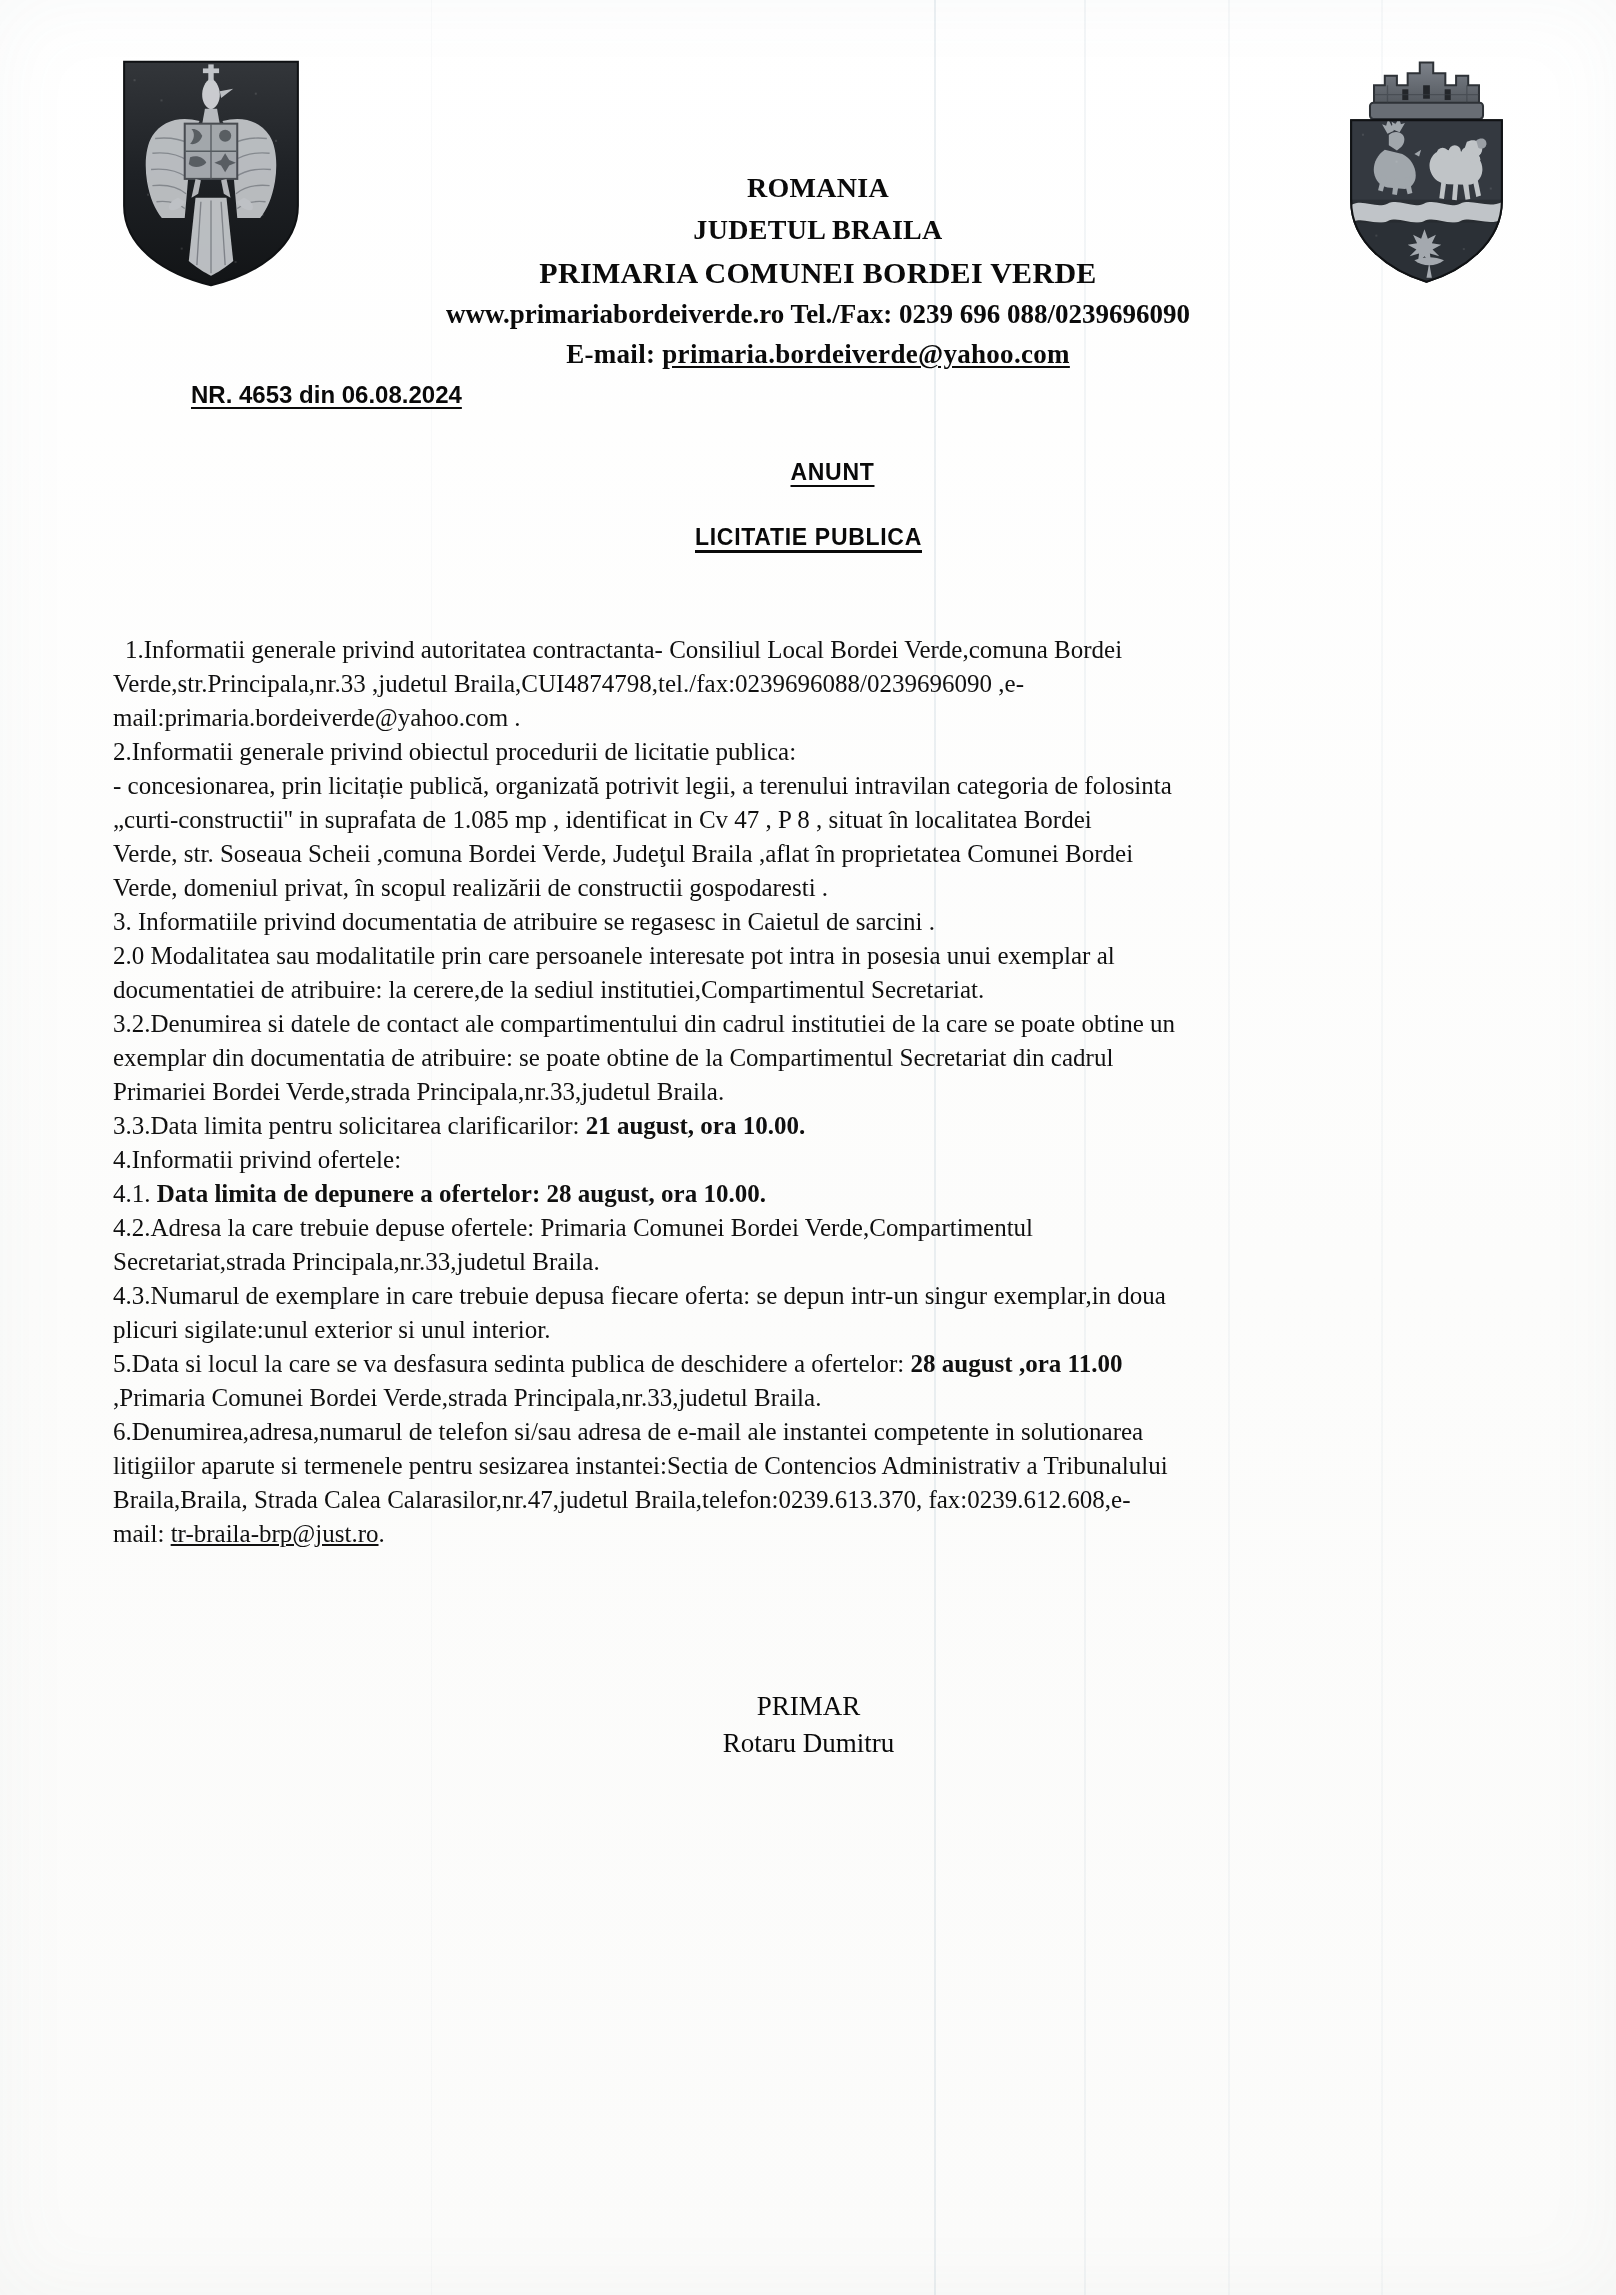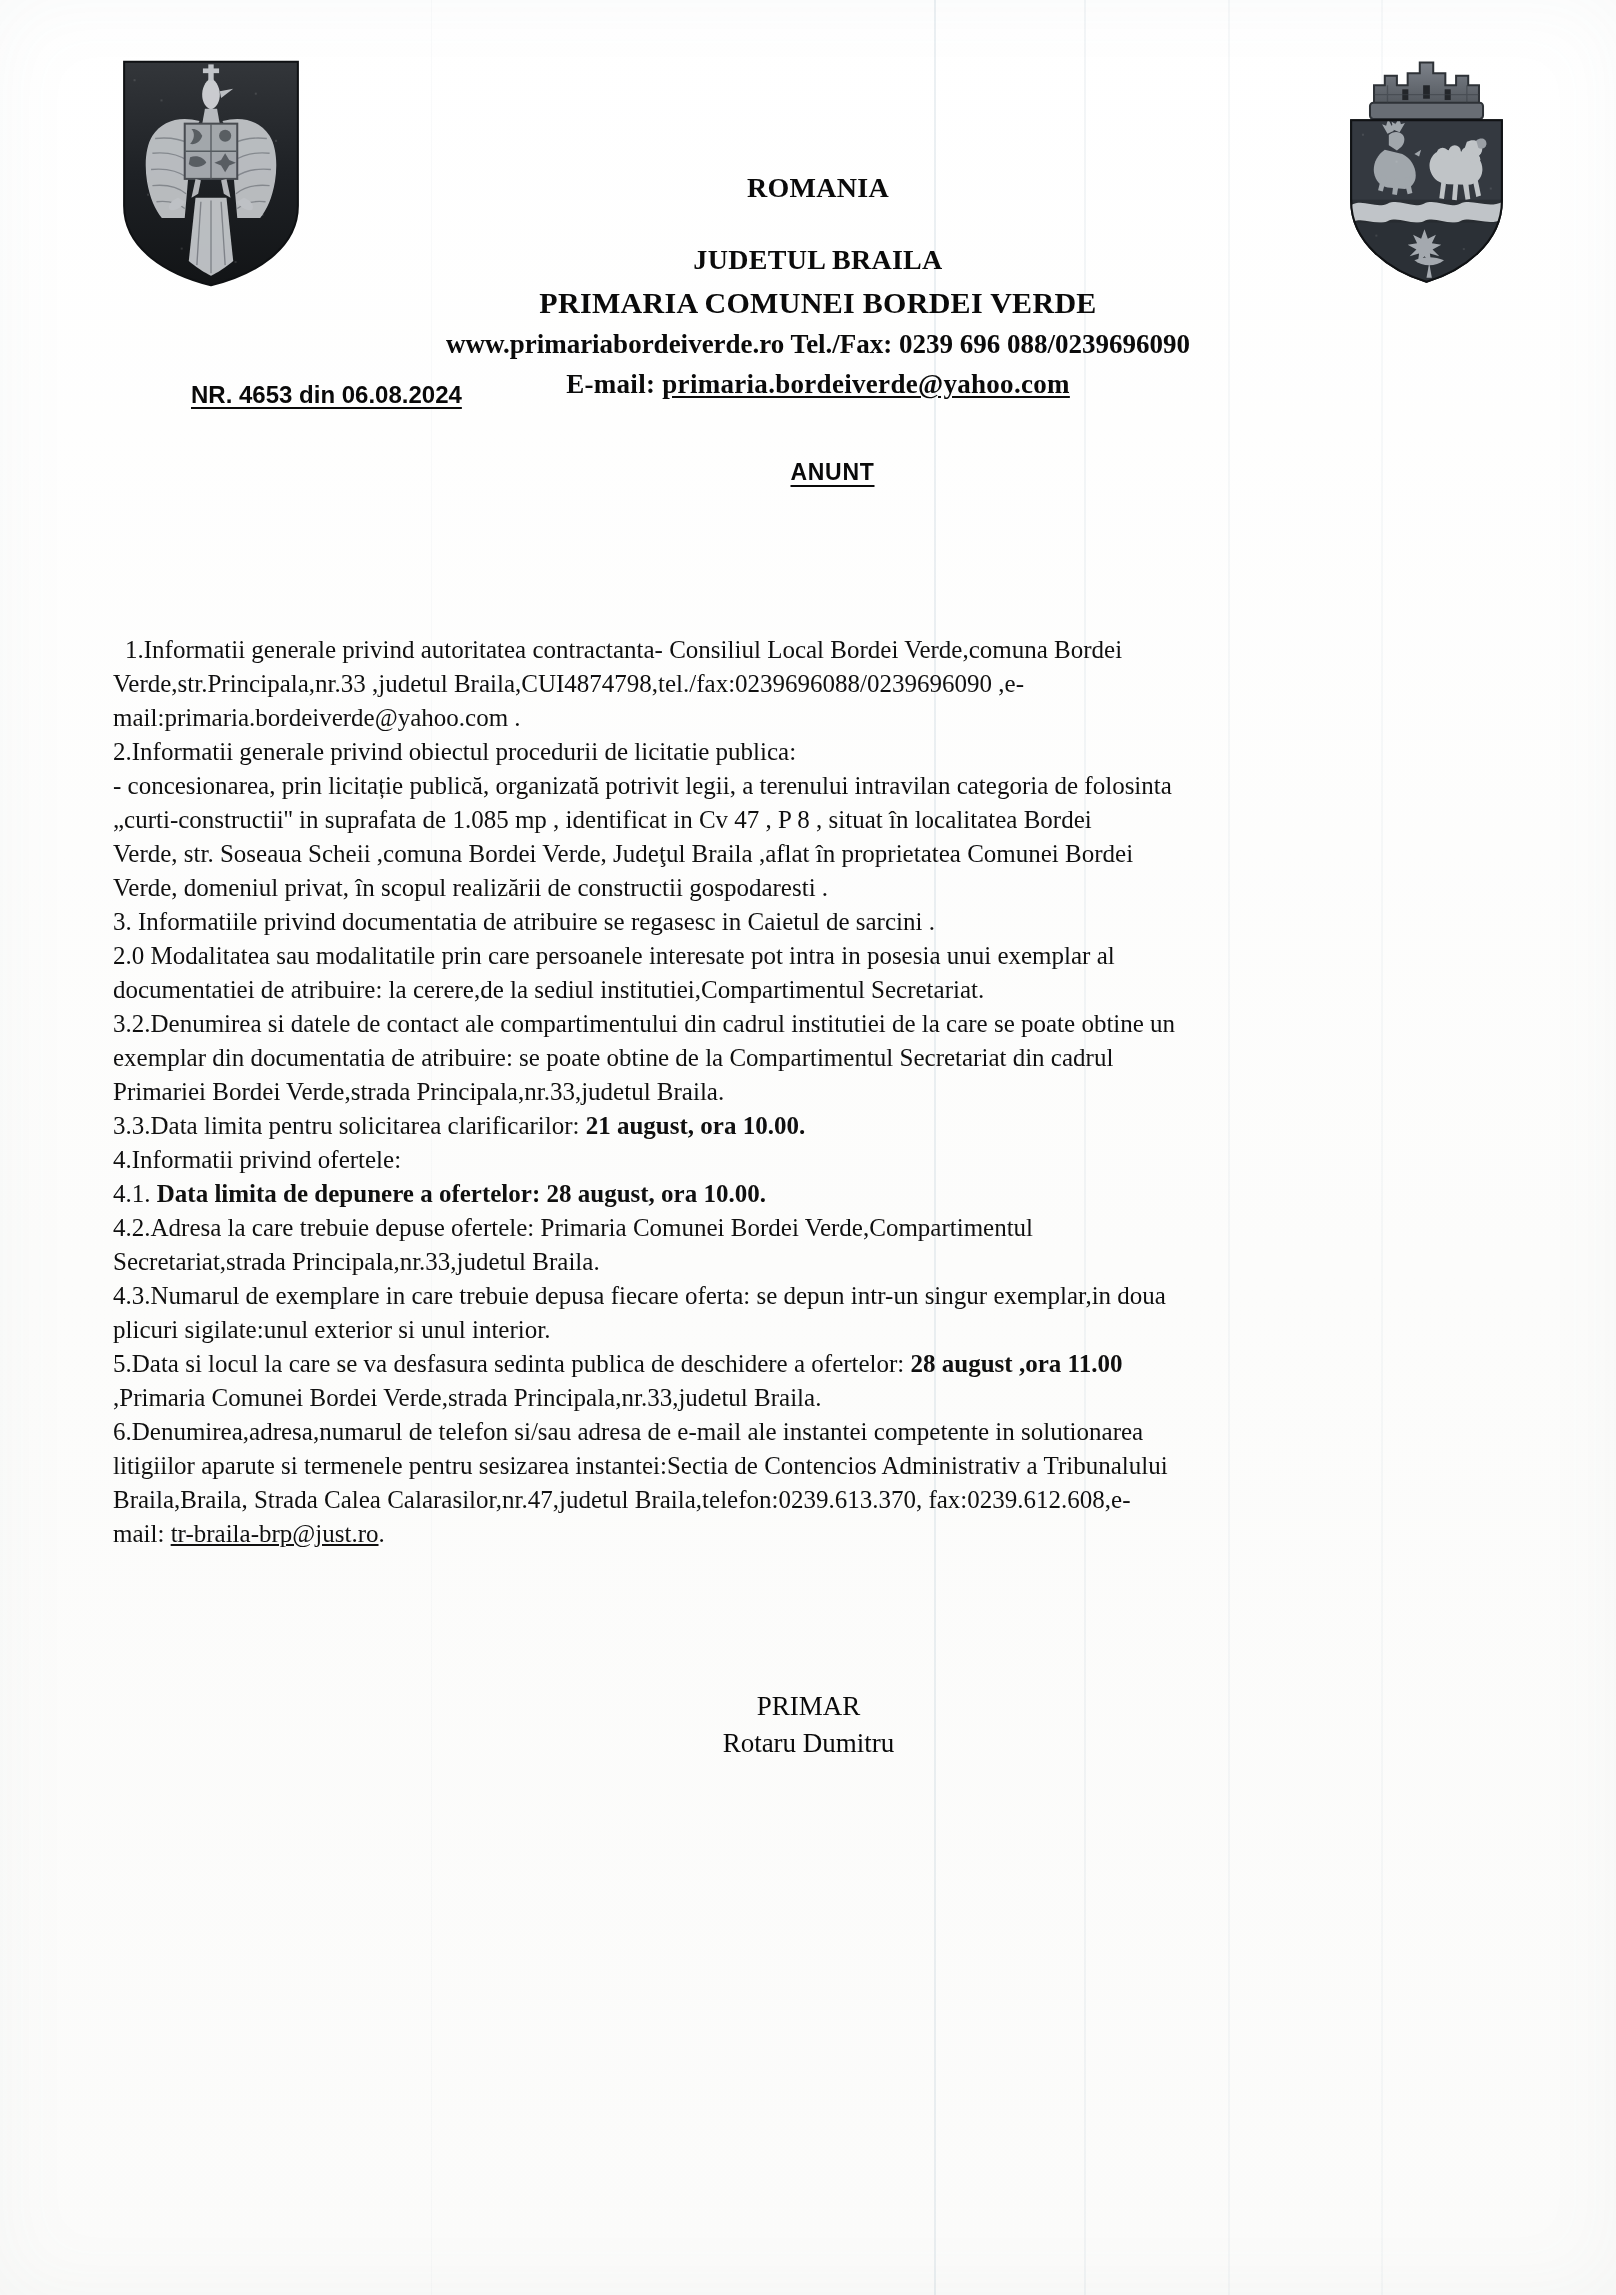--- a/index.html
+++ b/index.html
@@ -59,21 +59,21 @@
     text-align: center;
     font-family: "Liberation Serif", "DejaVu Serif", serif;
     color: #0b0b0b;
   }
   .hdr-line {
     font-weight: bold;
     letter-spacing: 0.3px;
     white-space: nowrap;
   }
   .hdr-1 { font-size: 28px; line-height: 42px; }
-  .hdr-2 { font-size: 28px; line-height: 42px; margin-top: 30px; }
+  .hdr-2 { font-size: 28px; line-height: 42px; }
   .hdr-3 { font-size: 30px; line-height: 43px; }
   .hdr-4 { font-size: 27px; line-height: 40px; letter-spacing: 0px; }
   .hdr-5 { font-size: 27px; line-height: 40px; }
   .hdr-5 .mail-link {
     text-decoration: underline;
     text-underline-offset: 2.7px;
   }
 
   
   #reg-number {
@@ -354,20 +354,23 @@
       <span>E-mail:</span>
       <span class="mail-link">primaria.bordeiverde@yahoo.com</span>
     </div>
   </div>
 
   <div id="reg-number">NR. 4653 din 06.08.2024</div>
 
   <div class="doc-title" id="title-anunt">
     <span>ANUNT</span>
   </div>
+  <div class="doc-title" id="title-licitatie">
+    <span>LICITATIE PUBLICA</span>
+  </div>
 
   <div id="body-text">
 
     <p class="indent">1.Informatii generale privind autoritatea contractanta-  Consiliul Local Bordei Verde,comuna Bordei</p>
     <p>Verde,str.Principala,nr.33 ,judetul Braila,CUI4874798,tel./fax:0239696088/0239696090 ,e-</p>
     <p>mail:primaria.bordeiverde@yahoo.com .</p>
 
     <p>2.Informatii generale privind obiectul procedurii de licitatie publica:</p>
 
     <p>- concesionarea, prin licitație publică, organizată potrivit legii, a terenului intravilan categoria de folosinta</p>

